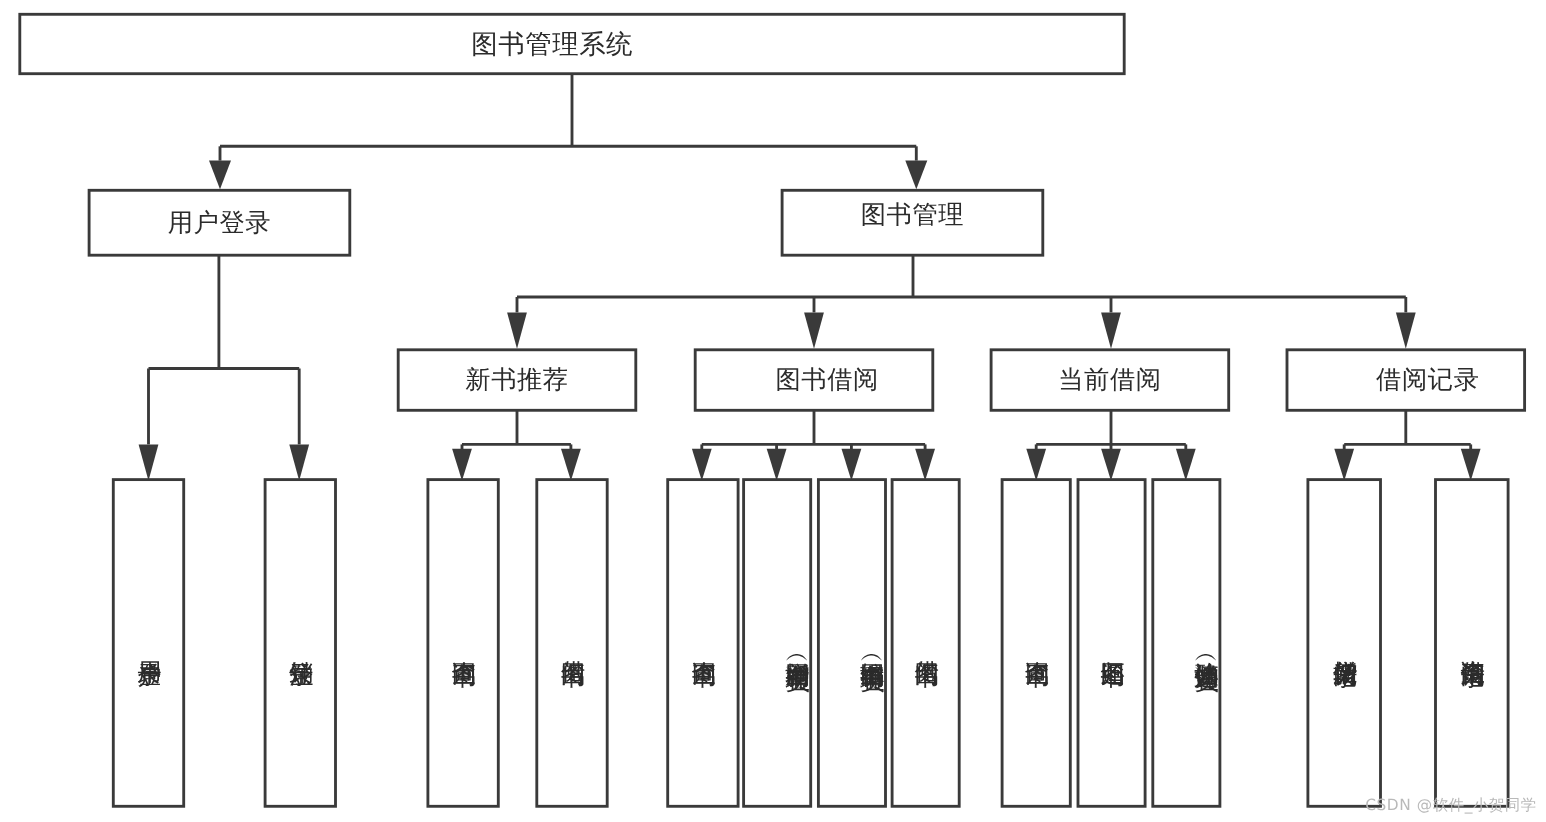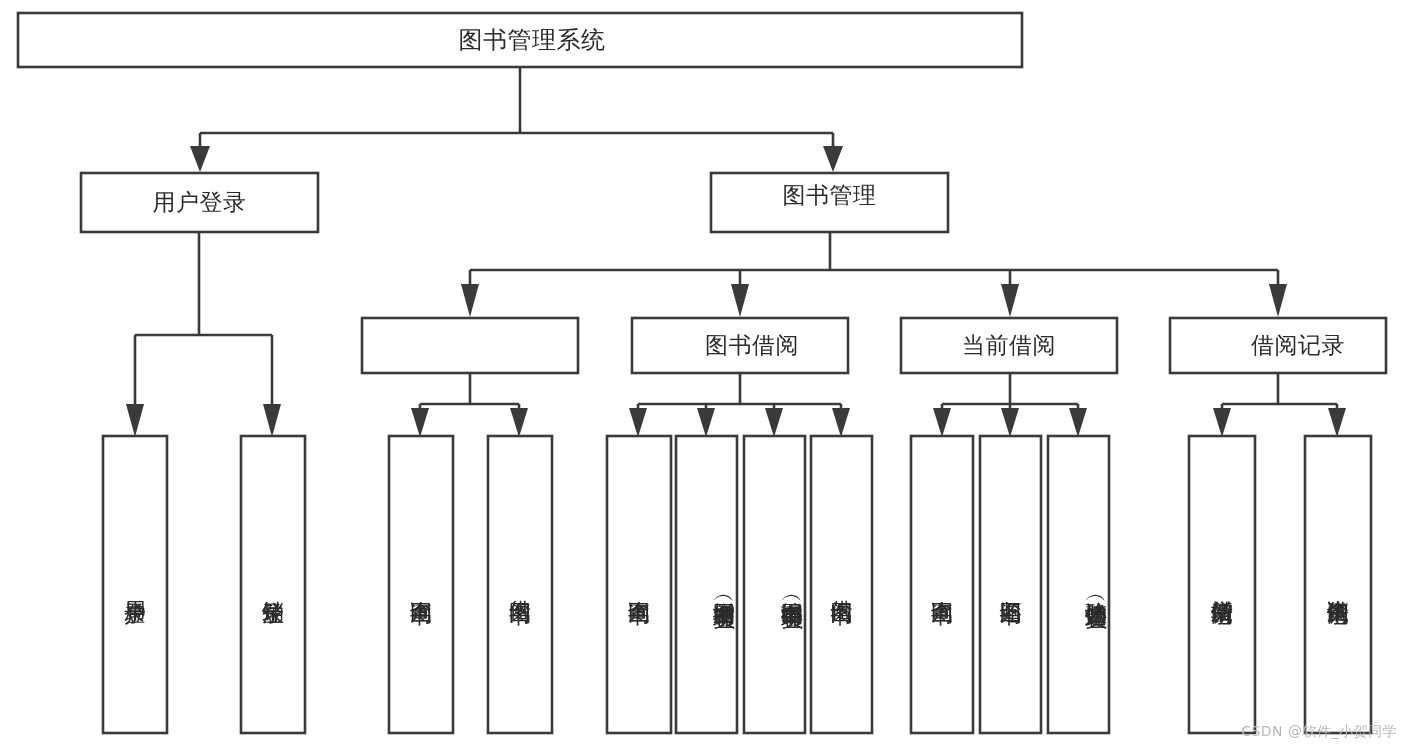--- a/index.html
+++ b/index.html
@@ -188,25 +188,26 @@
     <rect class="node-box" x="811" y="436" width="61" height="297"></rect>
 
     <rect class="node-box" x="911" y="436" width="62" height="297"></rect>
     <rect class="node-box" x="980" y="436" width="61" height="297"></rect>
     <rect class="node-box" x="1048" y="436" width="61" height="297"></rect>
 
     <rect class="node-box" x="1189" y="436" width="66" height="297"></rect>
     <rect class="node-box" x="1305" y="436" width="66" height="297"></rect>
   </svg>
 
-  <div class="h-label root" style="left:30px;  top:13px;  width:1004px; height:54px;">图书管理系统</div>
+  <div class="h-label root" style="left:0;  top:13px;  width:1004px; height:54px;">图书管理系统</div>
 
   <div class="h-label" style="left:81px;  top:173px; width:237px; height:59px;">用户登录</div>
   <div class="h-label" style="left:711px; top:173px; width:237px; height:44px;">图书管理</div>
 
+  <div class="h-label" style="left:362px;  top:318px; width:216px; height:55px;">新书推荐</div>
   <div class="h-label" style="left:632px;  top:318px; width:216px; height:55px;margin-left:12px;">图书借阅</div>
   <div class="h-label" style="left:901px;  top:318px; width:216px; height:55px;">当前借阅</div>
   <div class="h-label" style="left:1170px; top:318px; width:256px; height:55px;">借阅记录</div>
 
   <div class="v-label centered" style="left:103px; top:436px; width:64px; height:297px;">用户登录</div>
   <div class="v-label centered" style="left:241px; top:436px; width:64px; height:297px;">注销登录</div>
 
   <div class="v-label centered" style="left:389px; top:436px; width:64px; height:297px;">查询图书</div>
   <div class="v-label centered" style="left:488px; top:436px; width:64px; height:297px;">借阅图书</div>
 

